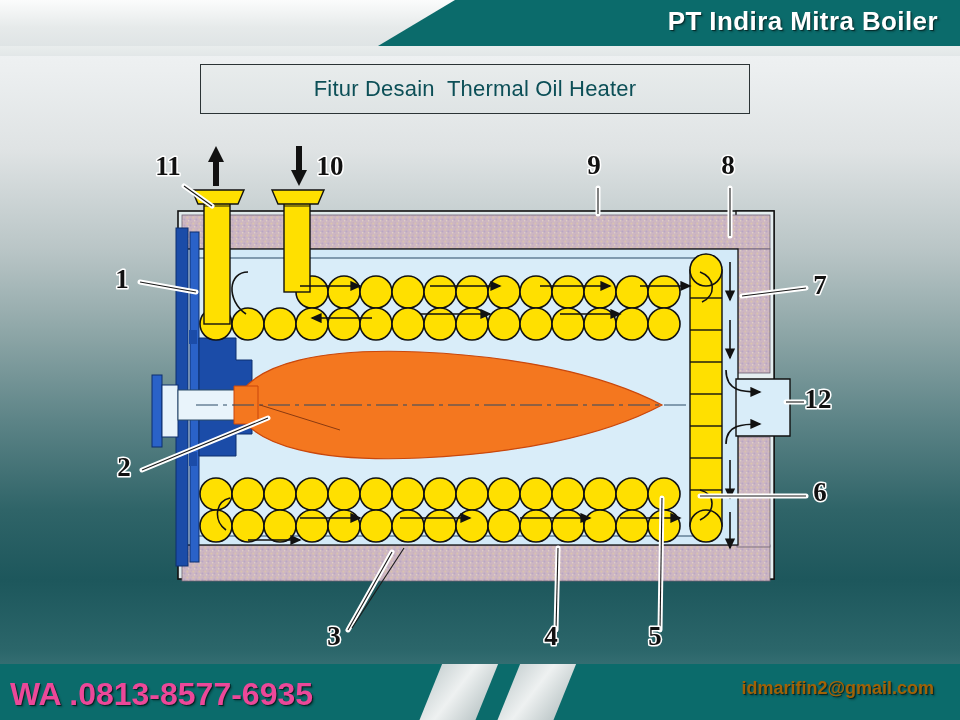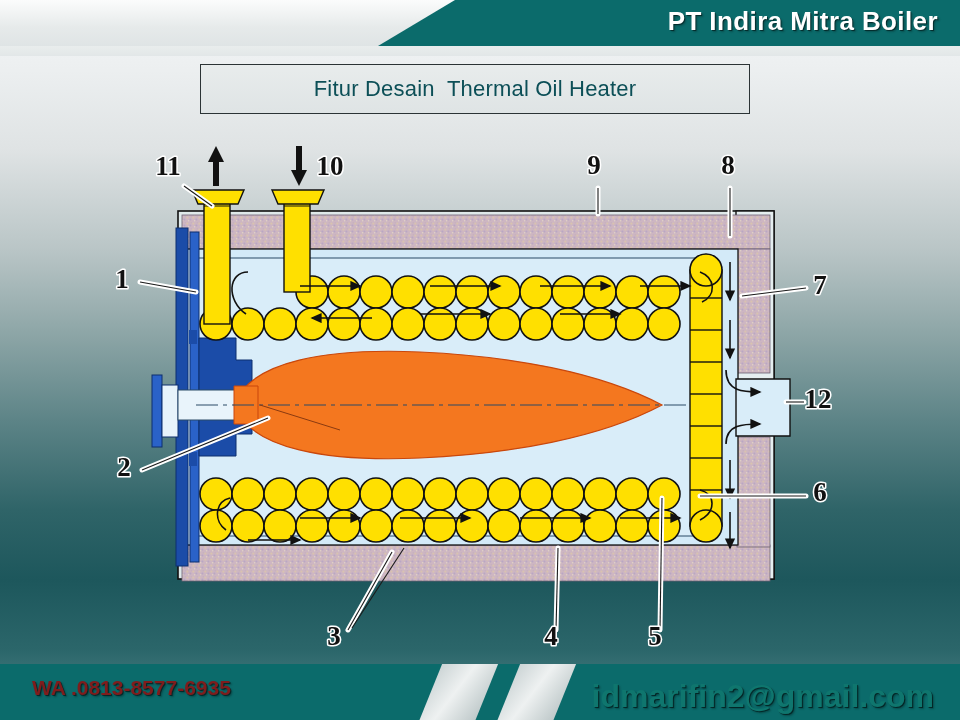--- a/index.html
+++ b/index.html
@@ -59,27 +59,27 @@
   .ftr{position:absolute;left:0;top:664px;width:960px;height:56px;overflow:hidden;}
   .ftr-base{position:absolute;inset:0;background:#0b6b6b;}
   .ftr-slash{
     position:absolute;top:-10px;height:80px;width:56px;
     background:linear-gradient(110deg,#c9d2d3,#eef1f1 45%,#b9c4c5);
     transform:skewX(-22deg);
   }
   .ftr-slash.s1{left:430px;}
   .ftr-slash.s2{left:508px;}
   .ftr-wa{
-    position:absolute;left:32px;top:12px;
-    font-size:21px;font-weight:bold;color:#7f1d1d;white-space:nowrap;
+    position:absolute;left:10px;top:12px;
+    font-size:32px;font-weight:bold;color:#ec4899;white-space:nowrap;
     text-shadow:1px 1px 0 rgba(0,0,0,.5),2px 2px 2px rgba(0,0,0,.3);
   }
   .ftr-mail{
     position:absolute;right:26px;top:14px;
-    font-size:32px;font-weight:bold;color:#0f766e;white-space:nowrap;
+    font-size:18px;font-weight:bold;color:#a16207;white-space:nowrap;
     text-shadow:1px 1px 0 rgba(0,0,0,.5),2px 2px 2px rgba(0,0,0,.3);
   }
 
   
   #diagram{position:absolute;left:0;top:0;width:960px;height:720px;}
 
   .callout{
     font-family:"Liberation Serif", serif;
     font-size:27px;font-weight:bold;fill:#111;
     paint-order:stroke;stroke:#ffffff;stroke-width:3px;stroke-linejoin:round;

